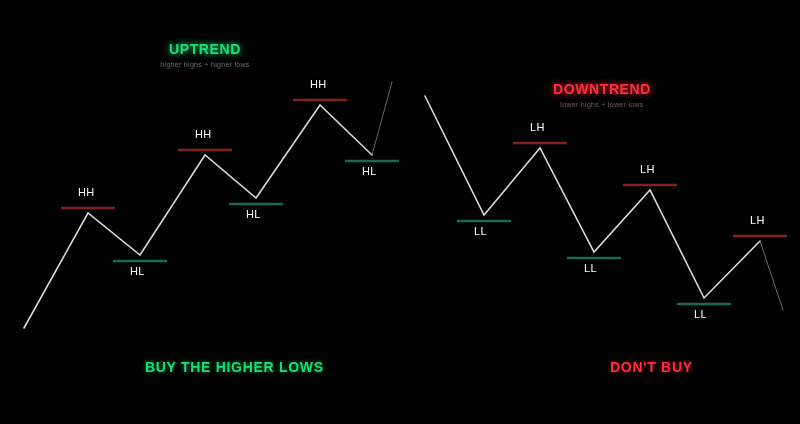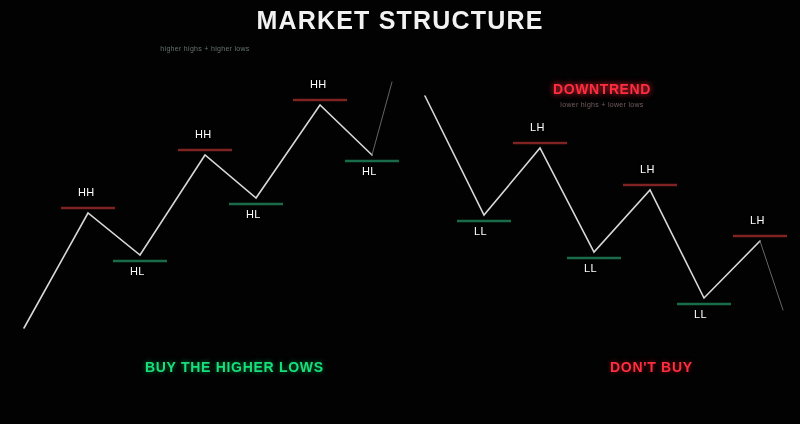--- a/index.html
+++ b/index.html
@@ -58,23 +58,23 @@
   .watermark{
     position:absolute;right:8px;bottom:6px;
     font-size:6px;color:#181818;letter-spacing:0.5px;
   }
 </style>
 </head>
 <body>
 
 <div id="stage">
 
-  <div class="title">MARKET STRUCTURE</div>
 
   <div class="sec-head" id="uptrend-head">
+    <div class="name">UPTREND</div>
     <div class="sub">higher highs + higher lows</div>
   </div>
 
   <div class="sec-head" id="downtrend-head">
     <div class="name">DOWNTREND</div>
     <div class="sub">lower highs + lower lows</div>
   </div>
 
   <svg id="chart" viewBox="0 0 800 424" preserveAspectRatio="none">
     <g id="levels-layer">

